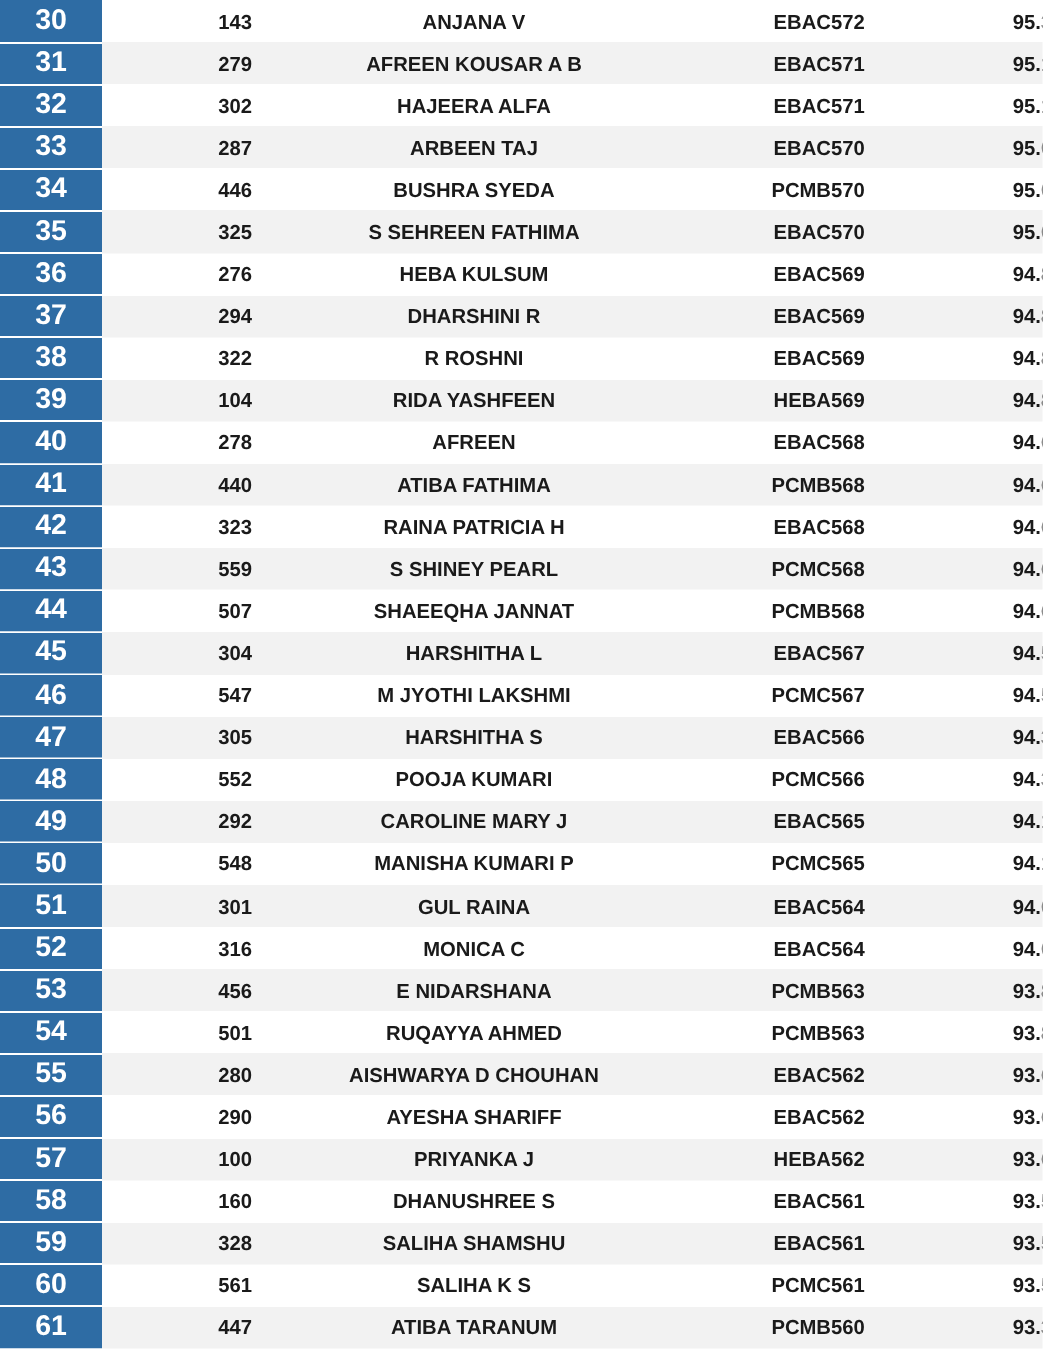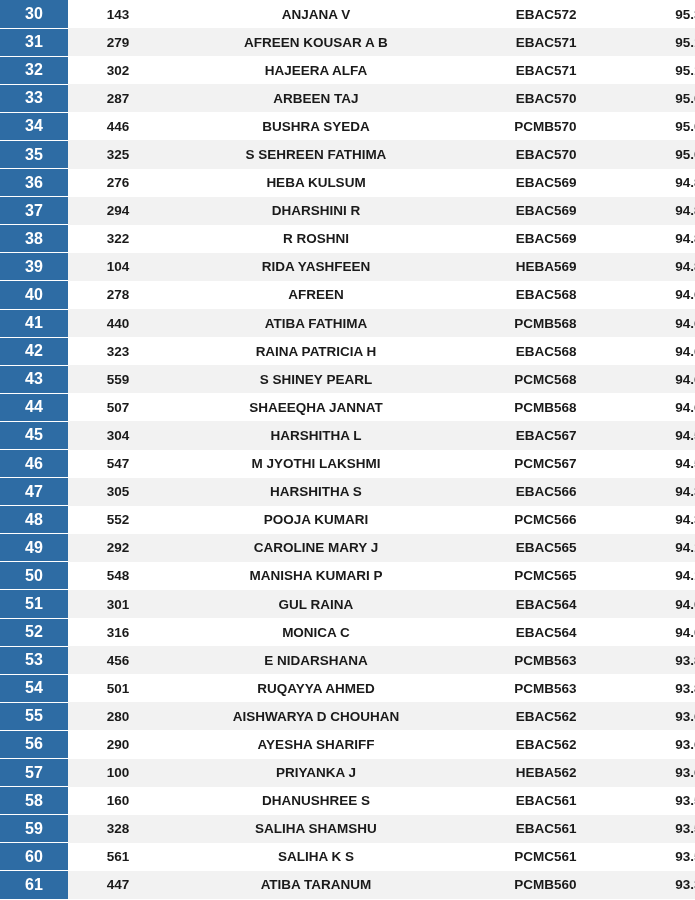--- a/index.html
+++ b/index.html
@@ -29,25 +29,25 @@
     border: none;
     white-space: nowrap;
     overflow: hidden;
   }
   td.c-rank {
     width: 68px;
     background: #2e6ca4;
     color: #ffffff;
     text-align: center;
     border-bottom: 1px solid #ffffff;
-    font-size: 16px;
+    font-size: 19px;
   }
   td.c-roll {
     width: 100px;
-    text-align: center;
+    text-align: right;
     margin-top: 20px;
   }
   td.c-name {
     width: 268px;
     text-align: center;
     padding-left: 14px;
   }
   td.c-group {
     width: 104px;
     text-align: right;

